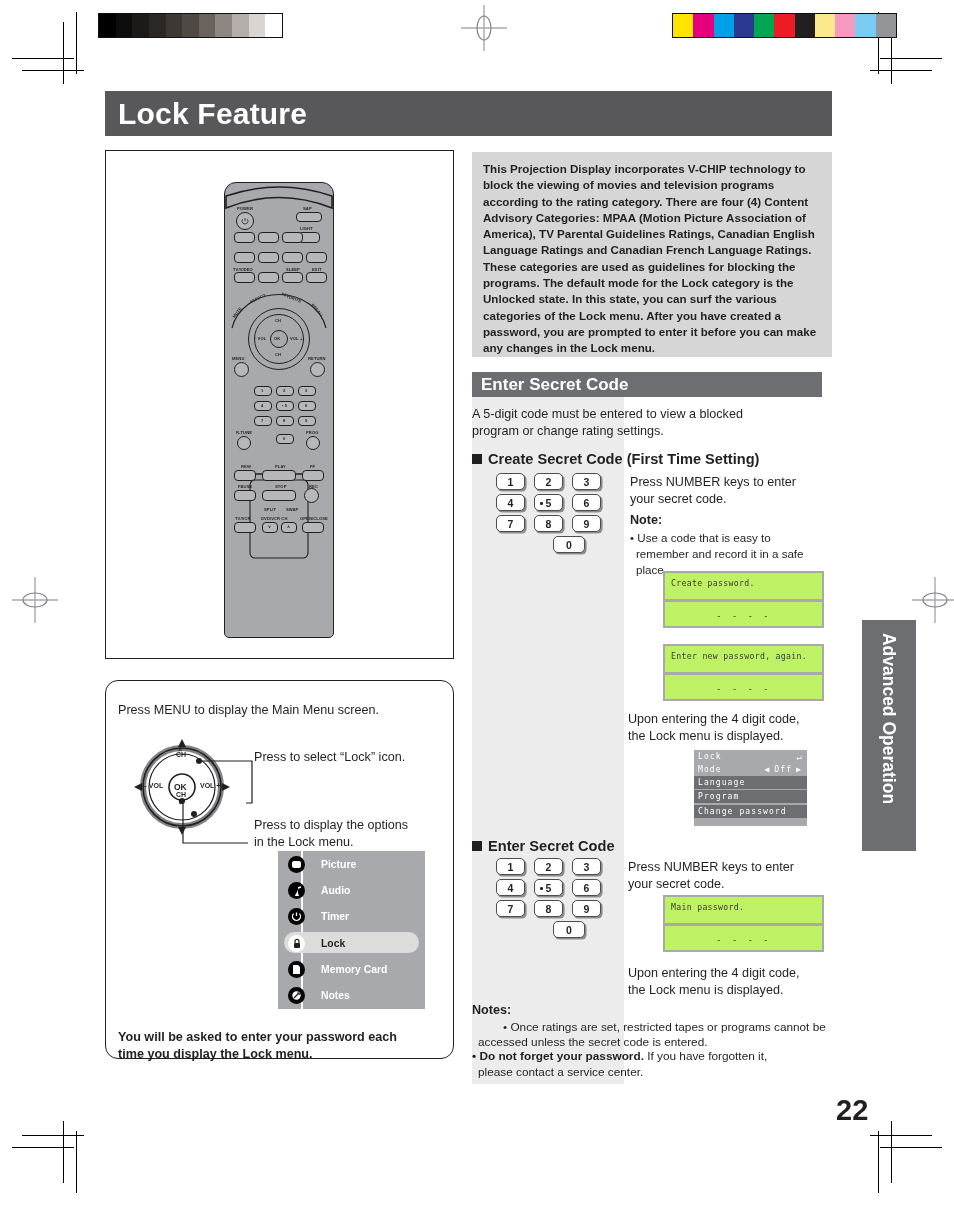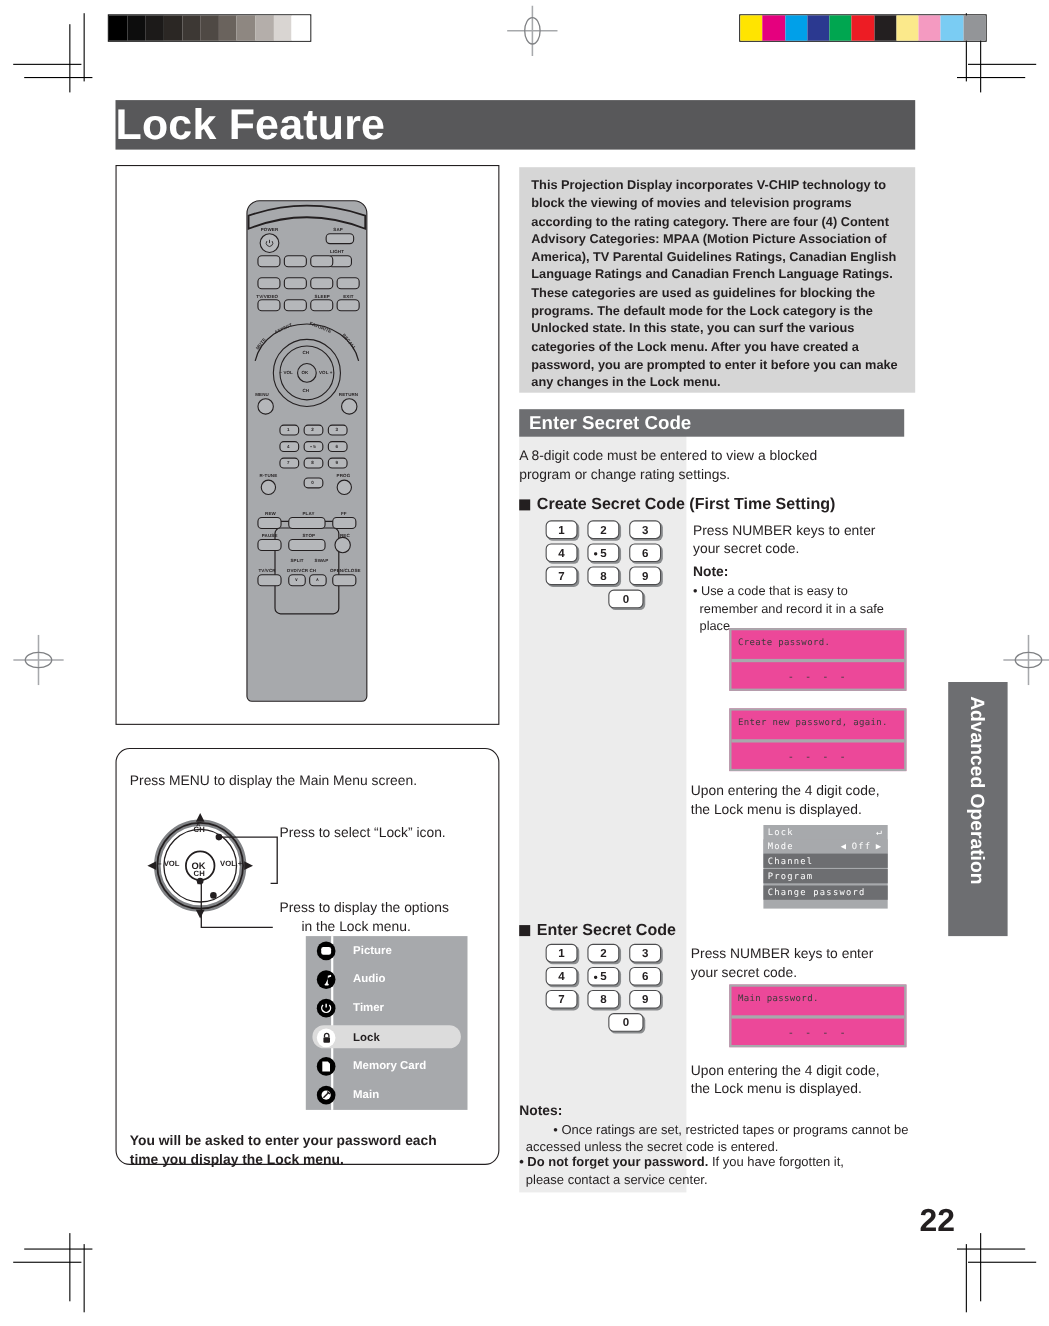--- a/index.html
+++ b/index.html
@@ -20,21 +20,21 @@
 
   .crop{background:#000;}
   .ch{height:1.2px;} .cv{width:1.2px;}
 
   
   .title-bar{
     left:105px;top:91px;width:727px;height:45px;background:#58585a;
     display:flex;align-items:center;
   }
   .title-bar span{
-    color:#fff;font-size:39px;font-weight:bold;letter-spacing:.2px;
+    color:#fff;font-size:30px;font-weight:bold;padding-left:13px;letter-spacing:.2px;
   }
 
   
   .remote-box{
     left:105px;top:150px;width:347px;height:507px;border:1.3px solid #231f20;background:#fff;
   }
   .menu-box{
     left:105px;top:680px;width:347px;height:377px;border:1.3px solid #231f20;border-radius:13px;background:#fff;
   }
   .l-text{font-size:12.6px;line-height:1.45;}
@@ -64,21 +64,21 @@
   .krow{display:flex;gap:9px;margin-bottom:4px;}
   .key{
     width:32px;height:17px;border:1.3px solid #4d4d4f;border-radius:5px;background:#fff;
     font-size:10.5px;font-weight:bold;display:flex;align-items:center;justify-content:center;
     box-shadow:1.6px 1.6px 0 #8a8c8e;color:#231f20;box-sizing:border-box;position:relative;
   }
   .key.dot::before{content:"";position:absolute;left:5px;top:7px;width:2.6px;height:2.6px;background:#231f20;border-radius:50%;}
   .krow.zero{justify-content:center;padding-left:0;margin-left:41px;}
 
   
-  .osd-dlg{border:2.6px solid #a7a9ac;background:#ec4899;box-sizing:border-box;}
+  .osd-dlg{border:2.6px solid #a7a9ac;background:#bef264;box-sizing:border-box;}
   .osd-dlg .line1{
     font-family:"DejaVu Sans Mono",monospace;font-size:8.2px;color:#3b3b3b;
     padding:5px 0 0 6px;height:26px;box-sizing:border-box;letter-spacing:.3px;
   }
   .osd-dlg .sep{height:3.2px;background:#a7a9ac;}
   .osd-dlg .line2{
     font-family:"DejaVu Sans Mono",monospace;font-size:9.4px;color:#3b3b3b;
     height:26px;display:flex;align-items:center;justify-content:center;letter-spacing:2.2px;
   }
 
@@ -340,21 +340,21 @@
 <div class="abs" style="left:143px;top:782px;font-size:7px;font-weight:bold;">– VOL</div>
 <div class="abs" style="left:200px;top:782px;font-size:7px;font-weight:bold;">VOL +</div>
 
 <svg class="abs" style="left:180px;top:755px;width:170px;height:110px;" viewBox="0 0 170 110">
   <polyline points="20,6 72,6 72,48 66,48" fill="none" stroke="#231f20" stroke-width="1.2"></polyline>
   <polyline points="3,48 3,88 68,88" fill="none" stroke="#231f20" stroke-width="1.2"></polyline>
 </svg>
 
 <div class="abs l-text" style="left:254px;top:748px;">Press to select “Lock” icon.</div>
 <div class="abs l-text" style="left:254px;top:816px;">Press to display the options</div>
-<div class="abs l-text" style="left:254px;top:833px;margin-left:20px;">in the Lock menu.</div>
+<div class="abs l-text" style="left:254px;top:833px;">in the Lock menu.</div>
 
 <div class="abs mm">
   <div class="spine"></div>
 
   <div class="mrow">
     <div class="micon">
       <svg width="11" height="9" viewBox="0 0 11 9">
           <rect x="1" y="1" width="9" height="7" rx="2" fill="#fff"></rect>
         </svg>
     </div>
@@ -399,38 +399,38 @@
     <div class="mlabel">Memory Card</div>
   </div>
 
   <div class="mrow">
     <div class="micon">
       <svg width="11" height="11" viewBox="0 0 11 11">
           <circle cx="5.5" cy="5.5" r="4.2" fill="#fff"></circle>
           <path d="M3 8 L8 3 M6.5 2.4 L9 4.6" stroke="#231f20" stroke-width="1.3" fill="none"></path>
         </svg>
     </div>
-    <div class="mlabel">Main</div>
+    <div class="mlabel">Notes</div>
   </div>
 </div>
 
 <div class="abs l-text b" style="left:118px;top:1028px;">You will be asked to enter your password each</div>
 <div class="abs l-text b" style="left:118px;top:1045px;">time you display the Lock menu.</div>
 
 <div class="abs graycol"></div>
 
 <div class="abs intro-box">
   <p>This Projection Display incorporates V-CHIP technology to block the viewing of movies and television programs according to the rating category. There are four (4) Content Advisory Categories: MPAA (Motion Picture Association of America), TV Parental Guidelines Ratings, Canadian English Language Ratings and Canadian French Language Ratings. These categories are used as guidelines for blocking the programs. The default mode for the Lock category is the Unlocked state. In this state, you can surf the various categories of the Lock menu. After you have created a password, you are prompted to enter it before you can make any changes in the Lock menu.</p>
 </div>
 
 <div class="abs sec-bar">
   <span>Enter Secret Code</span>
 </div>
 
-<div class="abs r-text" style="left:472px;top:406px;">A 8-digit code must be entered to view a blocked</div>
+<div class="abs r-text" style="left:472px;top:406px;">A 5-digit code must be entered to view a blocked</div>
 <div class="abs r-text" style="left:472px;top:423px;">program or change rating settings.</div>
 
 <div class="abs sub-head" style="left:472px;top:451px;">
   <i class="sq"></i>
   <span>Create Secret Code (First Time Setting)</span>
 </div>
 
 <div class="abs keypad" style="left:496px;top:473px;">
   <div class="krow">
     <div class="key">1</div>
@@ -480,21 +480,21 @@
     <span class="backarrow">↵</span>
   </div>
   <div class="row r-mode">
     <span>Mode</span>
     <span class="modeval">
       <span>◀</span>
       <span>Off</span>
       <span>▶</span>
     </span>
   </div>
-  <div class="row r-dark">Channel</div>
+  <div class="row r-dark">Language</div>
   <div class="row r-dark">Program</div>
   <div class="row r-dark">Change password</div>
 </div>
 
 <div class="abs sub-head" style="left:472px;top:838px;">
   <i class="sq"></i>
   <span>Enter Secret Code</span>
 </div>
 
 <div class="abs keypad" style="left:496px;top:858px;">

